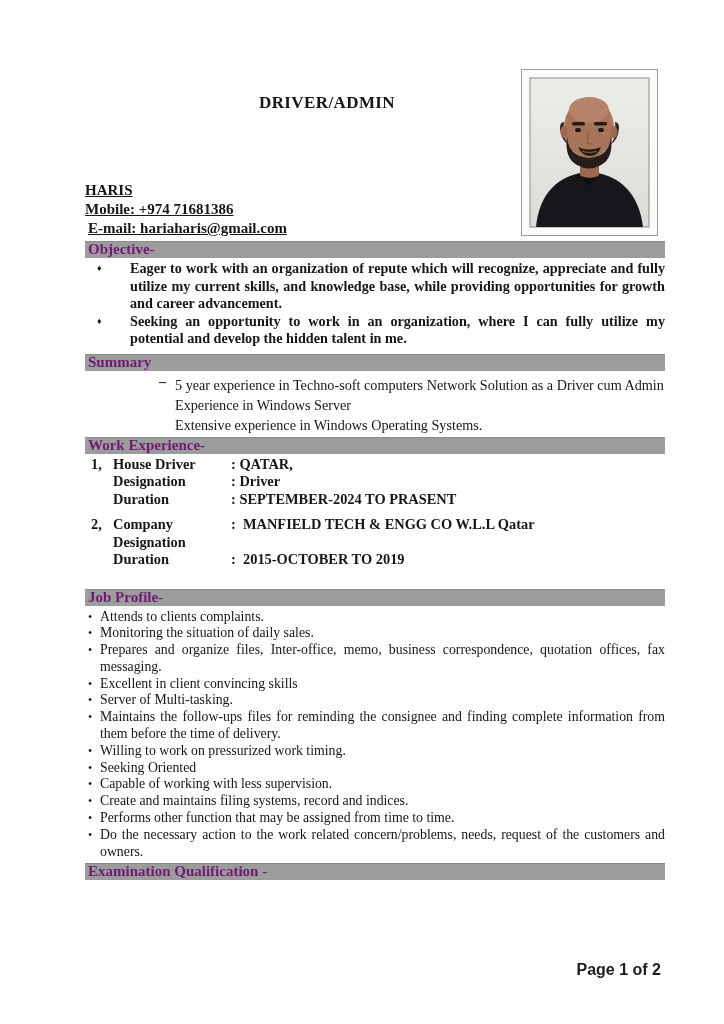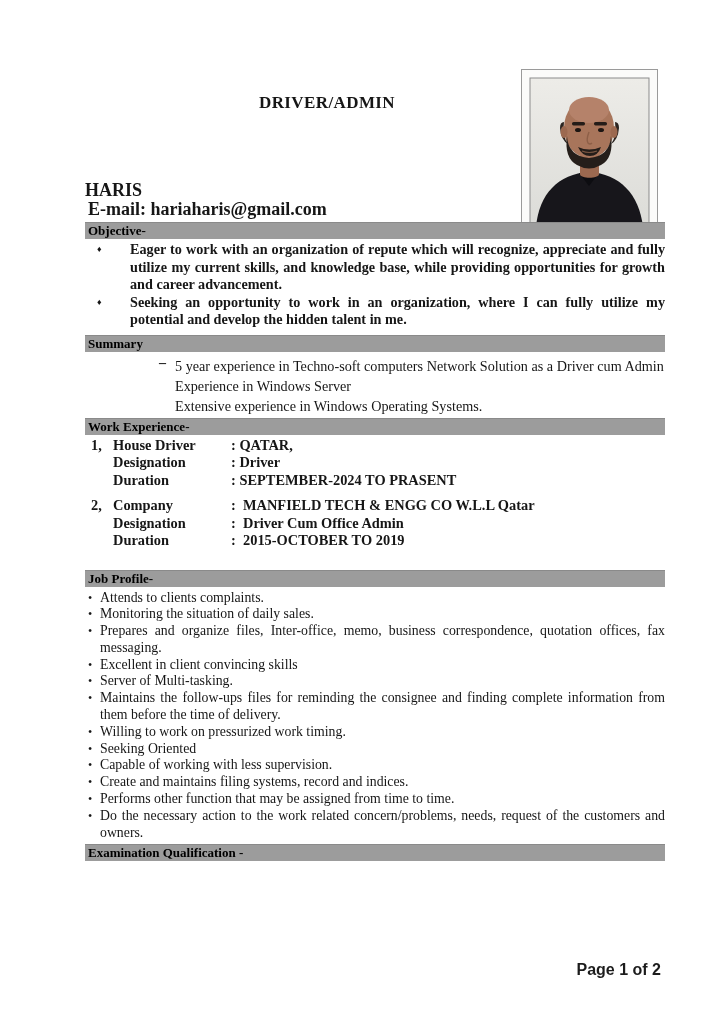--- a/index.html
+++ b/index.html
@@ -13,29 +13,29 @@
     overflow:hidden;
   }
   .content{
     position:absolute;left:85px;top:0;width:580px;
   }
   .doc-title{
     margin-top:93px;
     font-size:17px;font-weight:bold;letter-spacing:.4px;
     text-align:center;padding-right:96px;
   }
-  .contact{margin-top:68px;font-size:18px;font-weight:bold;line-height:19px;}
+  .contact{margin-top:68px;font-size:15px;font-weight:bold;line-height:19px;text-decoration:underline;}
   .contact .email-line{padding-left:3px;}
   .section-bar{
     background:#9c9c9c;
     border-top:1px solid #8a8a8a;
     height:16px;line-height:15px;
-    font-size:13px;font-weight:bold;
+    font-size:15px;font-weight:bold;
     padding-left:3px;
-    color:#000000;
+    color:#701a75;
   }
   .bar-objective{margin-top:3px;}
   .obj-list{margin:2px 0 0 0;padding:0;list-style:none;}
   .obj-item{display:flex;font-weight:bold;font-size:14.2px;line-height:17.5px;text-align:justify;}
   .obj-marker{flex:0 0 33px;padding-left:12px;font-size:9px;line-height:17.5px;}
   .bar-summary{margin-top:6px;}
   .sum-list{margin:4px 0 0 0;padding:0;list-style:none;position:relative;}
   .sum-item{padding-left:90px;font-size:14.2px;line-height:20px;}
   .sum-marker{position:absolute;left:74px;top:-3px;font-weight:bold;font-size:14px;}
   .bar-work{margin-top:2px;}
@@ -114,20 +114,21 @@
       </g>
     </svg>
   </div>
 
   <div class="content">
 
     <div class="doc-title">DRIVER/ADMIN</div>
 
     <div class="contact">
       <div>HARIS</div>
+      <div>Mobile: +974 71681386</div>
       <div class="email-line">E-mail: hariaharis@gmail.com</div>
     </div>
 
     <div class="section-bar bar-objective">Objective-</div>
     <ul class="obj-list">
       <li class="obj-item">
         <span class="obj-marker">♦</span>
         <span>Eager to work with an organization of repute which will recognize, appreciate and fully utilize my current skills, and knowledge base, while providing opportunities for growth and career advancement.</span>
       </li>
       <li class="obj-item">
@@ -171,21 +172,20 @@
       </div>
       <div class="job">
         <div class="jrow">
           <span class="jnum">2,</span>
           <span class="jlbl">Company</span>
           <span class="jval">:  MANFIELD TECH &amp; ENGG CO W.L.L Qatar</span>
         </div>
         <div class="jrow">
           <span class="jnum"></span>
           <span class="jlbl">Designation</span>
-          <span class="jval">:  Driver Cum Office Admin</span>
         </div>
         <div class="jrow">
           <span class="jnum"></span>
           <span class="jlbl">Duration</span>
           <span class="jval">:  2015-OCTOBER TO 2019</span>
         </div>
       </div>
     </div>
 
     <div class="section-bar bar-jobprofile">Job Profile-</div>

